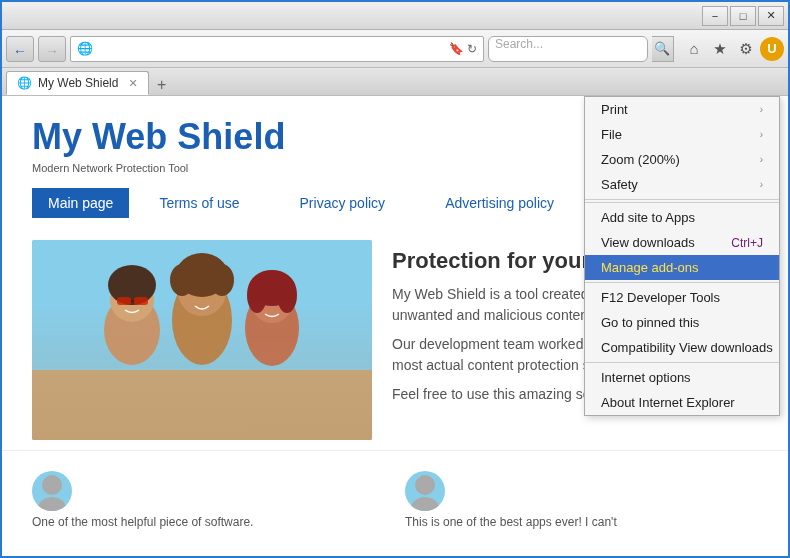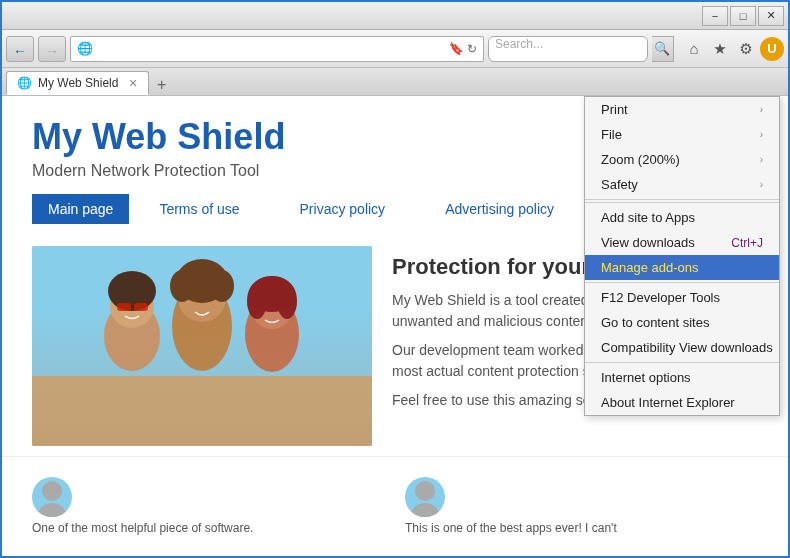--- a/index.html
+++ b/index.html
@@ -216,21 +216,21 @@
     .site-header {
       padding: 20px 30px 12px;
     }
     .site-title {
       font-size: 36px;
       font-weight: bold;
       color: #1a5fb4;
       margin-bottom: 4px;
     }
     .site-subtitle {
-      font-size: 16px;
+      font-size: 11px;
       color: #555;
       margin-bottom: 14px;
     }
     .site-nav {
       display: flex;
       gap: 0;
       align-items: center;
     }
     .site-nav-main {
       background: #1a5fb4;
@@ -521,21 +521,21 @@
             <span class="shortcut">Ctrl+J</span>
           </div>
           <div class="menu-item highlighted">
             <span>Manage add-ons</span>
           </div>
           <div class="menu-divider"></div>
           <div class="menu-item">
             <span>F12 Developer Tools</span>
           </div>
           <div class="menu-item">
-            <span>Go to content sites</span>
+            <span>Go to pinned this</span>
           </div>
           <div class="menu-item">
             <span>Compatibility View downloads</span>
           </div>
           <div class="menu-divider"></div>
           <div class="menu-item">
             <span>Internet options</span>
           </div>
           <div class="menu-item">
             <span>About Internet Explorer</span>

